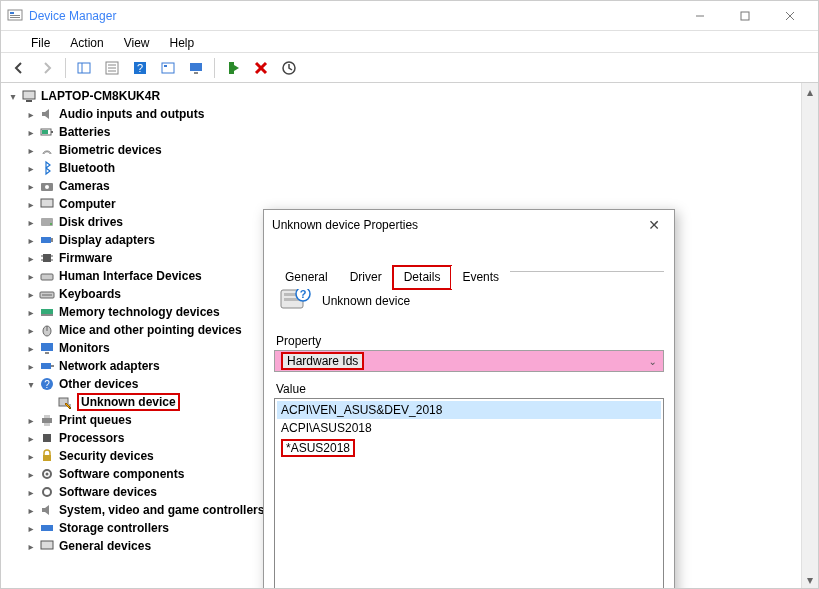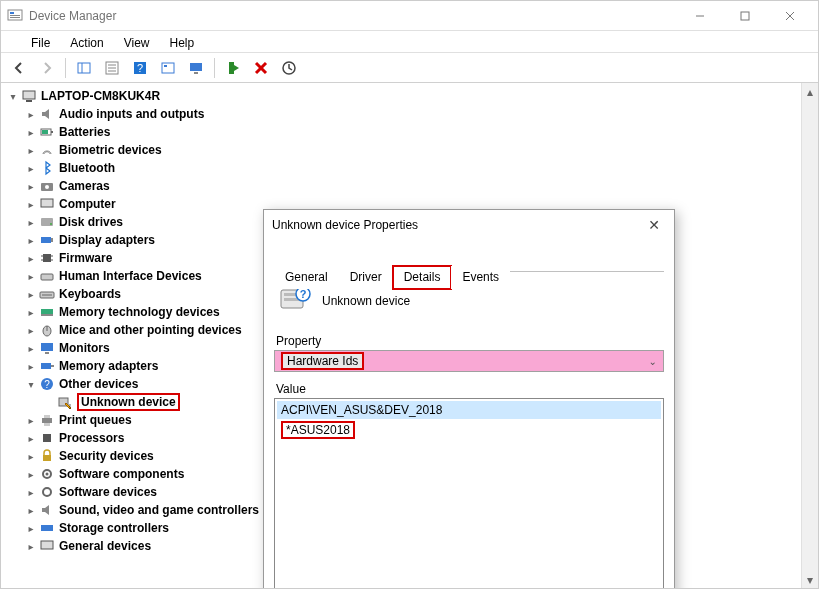--- a/index.html
+++ b/index.html
@@ -18,21 +18,21 @@
   
   .titlebar {
     height: 30px;
     display: flex;
     align-items: center;
     padding: 0 6px;
     background: #fff;
     border-bottom: 1px solid #e0e0e0;
   }
   .titlebar .app-icon { width: 16px; height: 16px; margin-right: 6px; }
-  .titlebar .title { flex:1; color:#737373; }
+  .titlebar .title { flex:1; color:#3b82f6; }
   .titlebar .win-controls { display:flex; gap:0; }
   .win-btn {
     width: 45px; height: 28px;
     display:flex; align-items:center; justify-content:center;
     color:#777;
   }
   .win-btn svg { width:10px; height:10px; }
   
   .menubar {
     height: 22px;
@@ -451,21 +451,21 @@
             </li>
           <li>
               <div class="node">
                 <span class="chev">▸</span>
                 <span class="node-icon">
                   <svg viewBox="0 0 16 16">
                     <rect x="2" y="5" width="10" height="6" fill="#3a7bd5"></rect>
                     <rect x="12" y="7" width="3" height="2" fill="#888"></rect>
                   </svg>
                 </span>
-                <span class="node-label">Memory adapters</span>
+                <span class="node-label">Network adapters</span>
               </div>
             </li>
           <li>
             <div class="node">
                 <span class="chev">▾</span>
                 <span class="node-icon">
                   <svg viewBox="0 0 16 16">
                     <circle cx="8" cy="8" r="6" fill="#3a7bd5"></circle>
                     <text x="8" y="12" text-anchor="middle" fill="#fff" font-size="10">?</text>
                   </svg>
@@ -548,21 +548,21 @@
               </div>
             </li>
           <li>
               <div class="node">
                 <span class="chev">▸</span>
                 <span class="node-icon">
                   <svg viewBox="0 0 16 16">
                     <path d="M3 6h3l4-3v10l-4-3H3z" fill="#888"></path>
                   </svg>
                 </span>
-                <span class="node-label">Sound, video and game controllers</span>
+                <span class="node-label">System, video and game controllers</span>
               </div>
             </li>
           <li>
               <div class="node">
                 <span class="chev">▸</span>
                 <span class="node-icon">
                   <svg viewBox="0 0 16 16">
                     <rect x="2" y="5" width="12" height="6" fill="#3a7bd5"></rect>
                   </svg>
                 </span>
@@ -615,18 +615,19 @@
         <span>Unknown device</span>
       </div>
       <div class="sect-label">Property</div>
       <div class="dropdown">
         <span class="dd-text hl-red">Hardware Ids</span>
         <span class="dd-caret">⌄</span>
       </div>
       <div class="sect-label">Value</div>
       <div class="listbox">
         <div class="row sel"><span>ACPI\VEN_ASUS&amp;DEV_2018</span></div>
+        <div class="row"><span>ACPI\ASUS2018</span></div>
         <div class="row"><span class="hl-red">*ASUS2018</span></div>
       </div>
     </div>
 
   </div>
 </div>
 
 </body></html>

